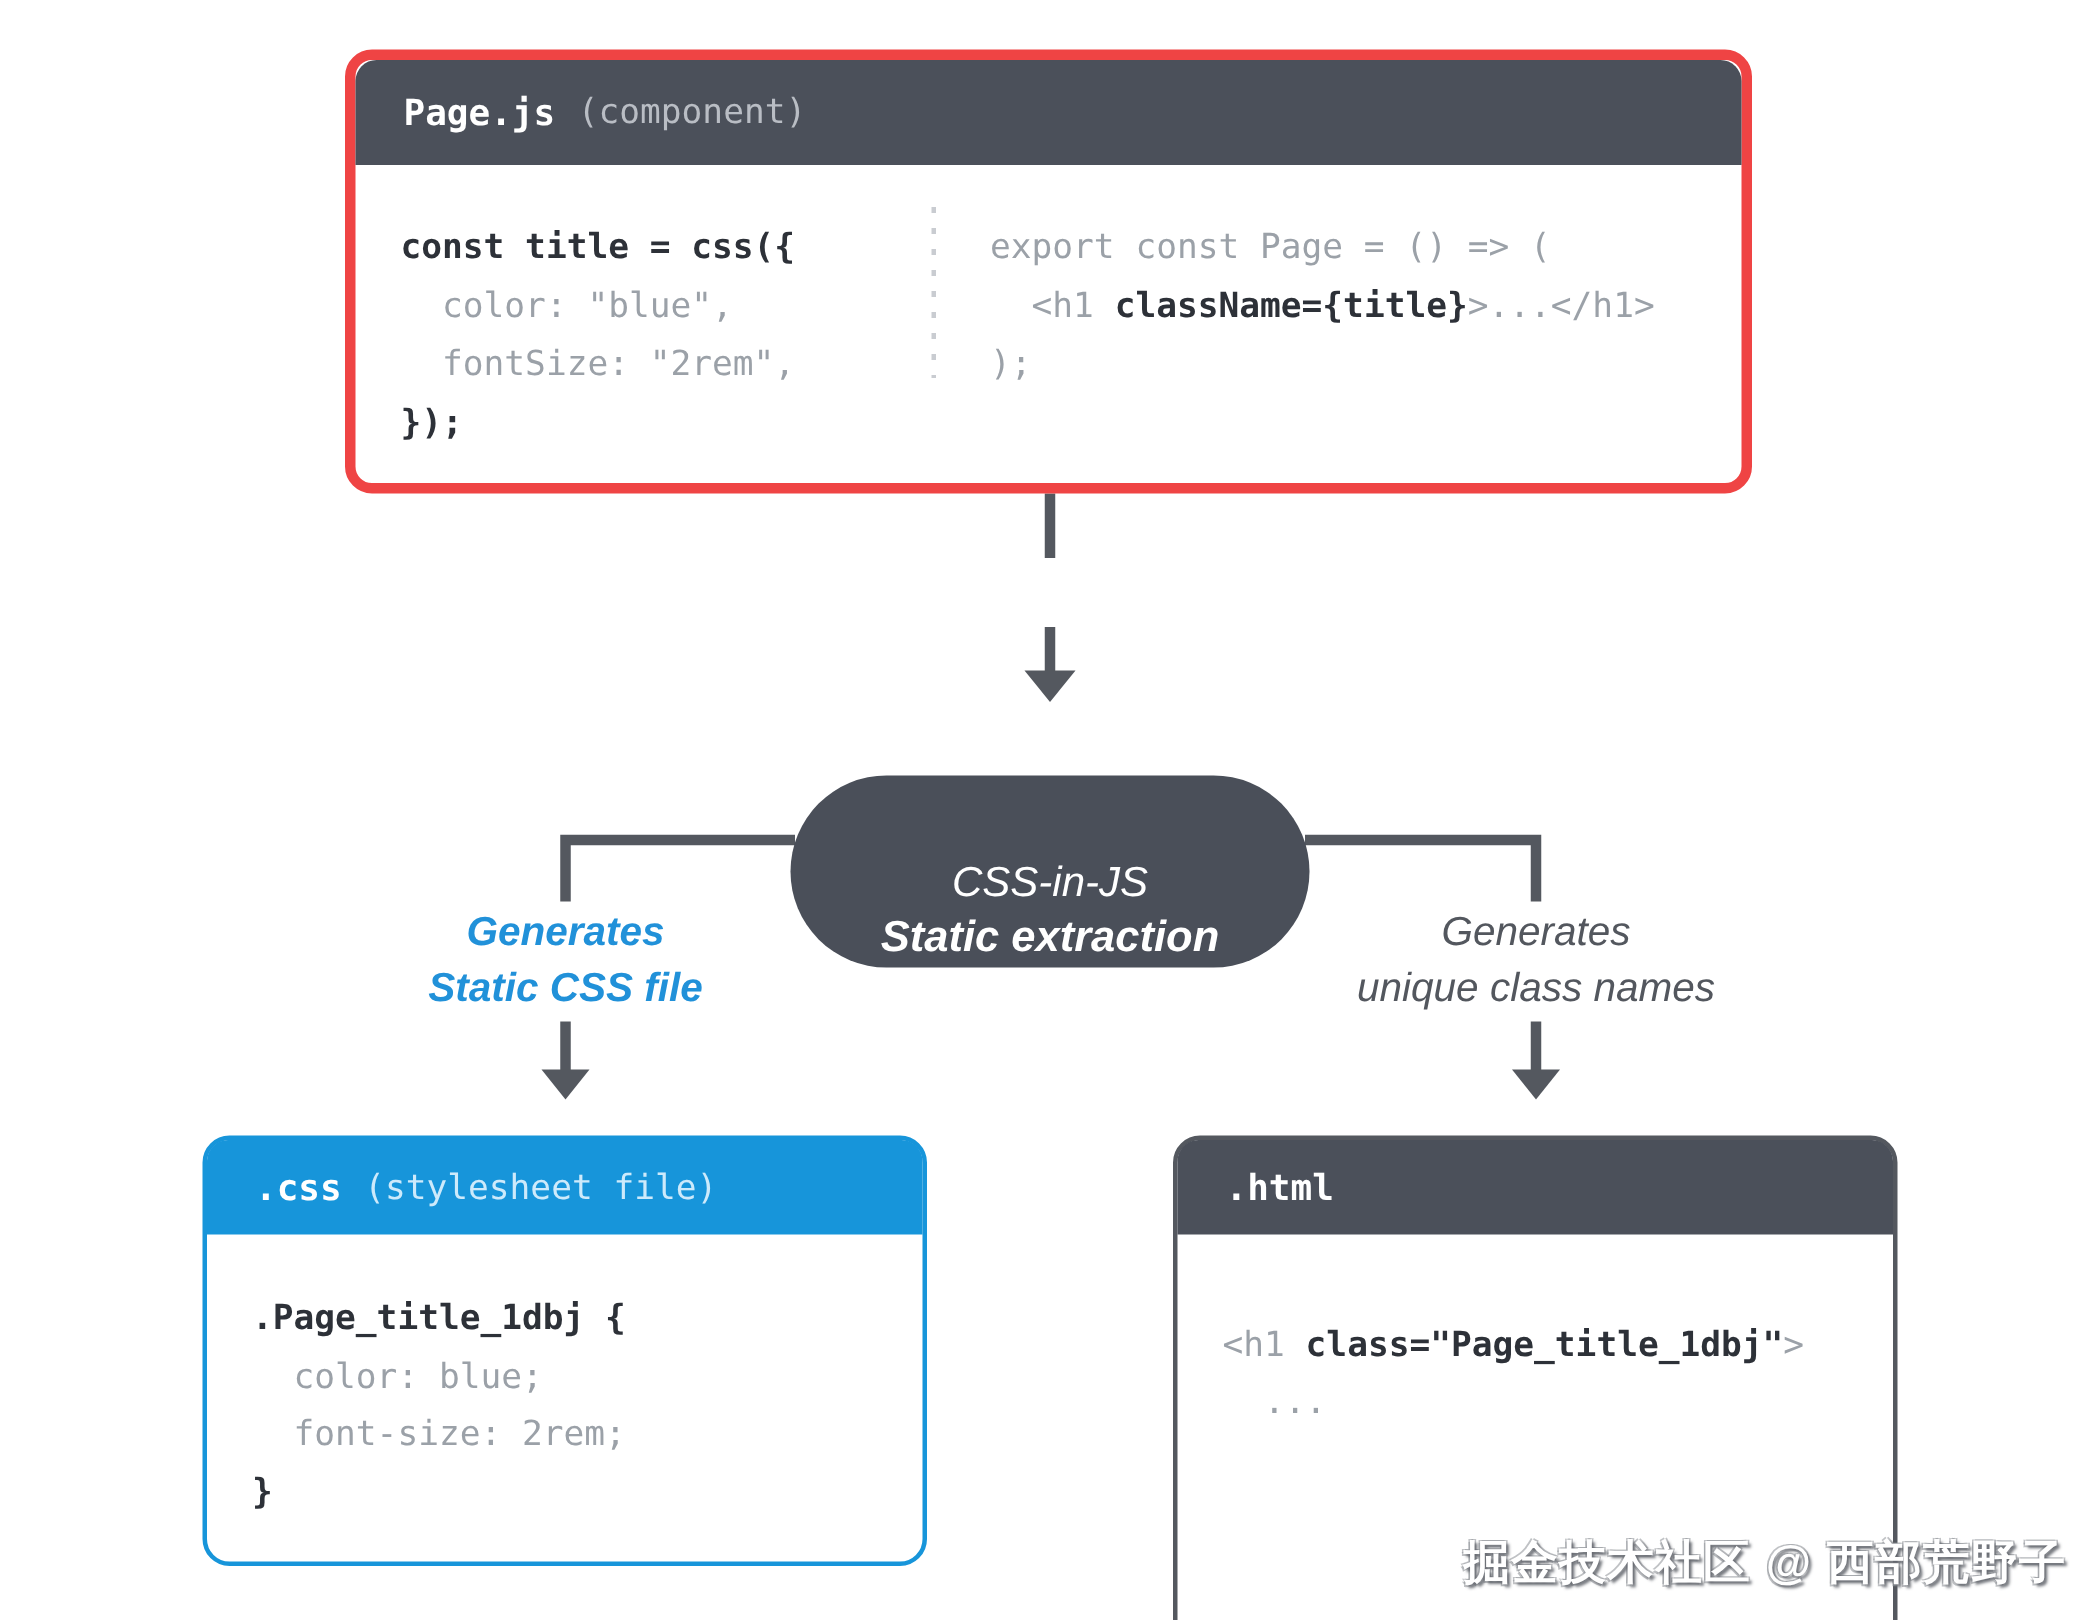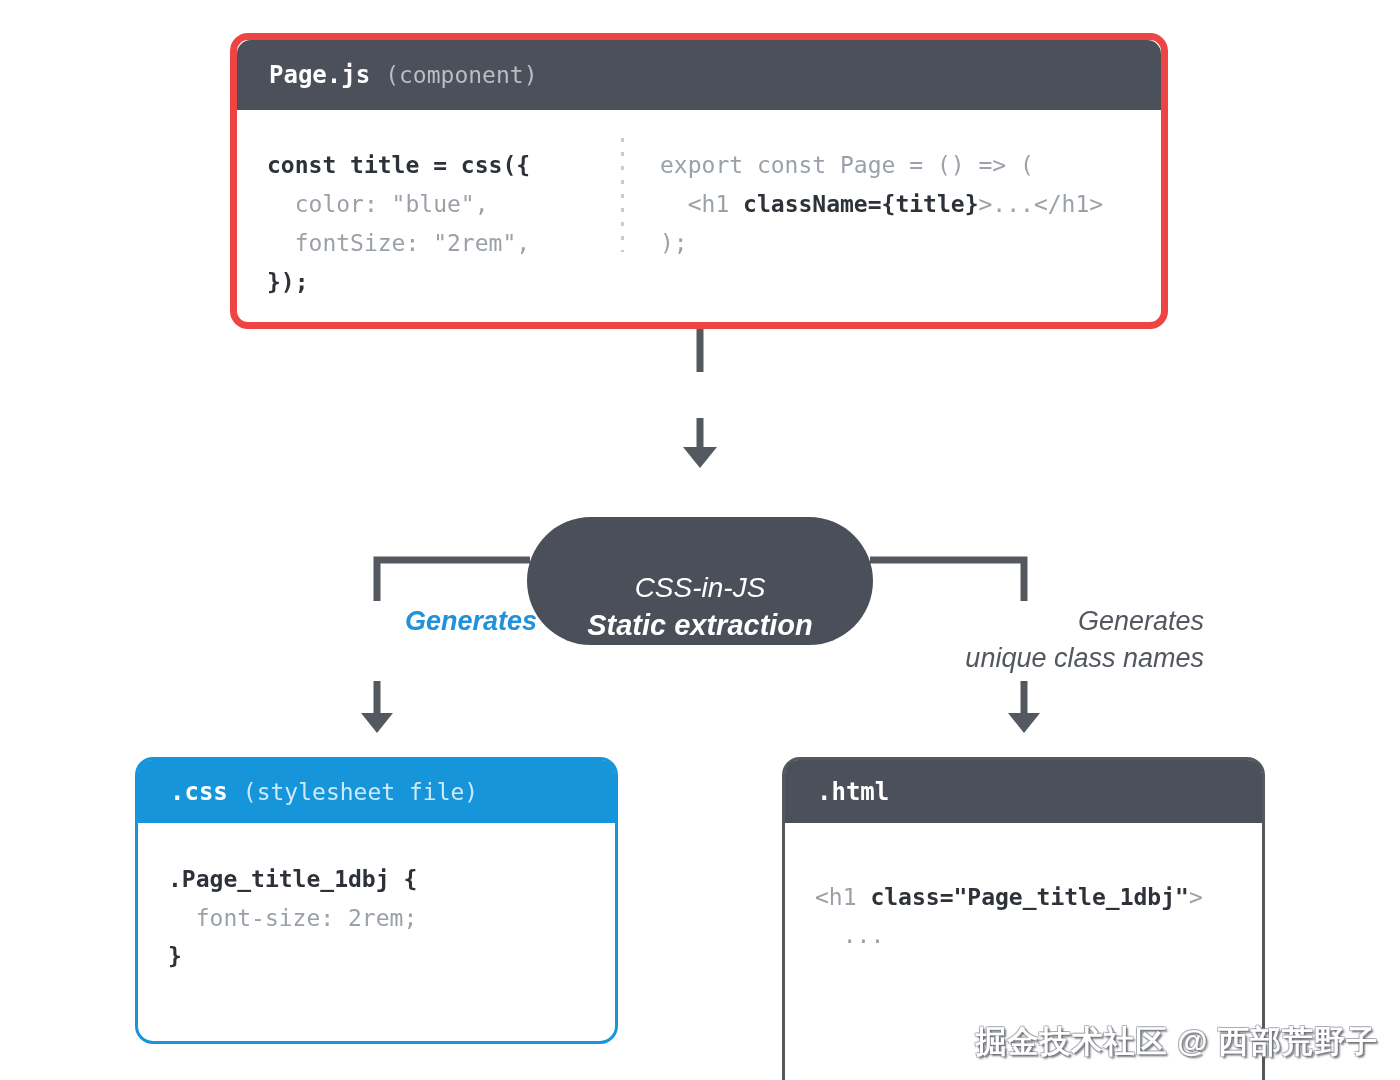--- a/index.html
+++ b/index.html
@@ -52,21 +52,21 @@
   .pill{
     position:absolute;left:527px;top:498px;width:346px;height:128px;border-radius:64px;
     background:#4a4f59;display:flex;flex-direction:column;align-items:center;justify-content:flex-end;
     color:#ffffff;
     margin-top:19px;
   }
   .pill-line1{font-style:italic;font-size:28px;line-height:37px;}
   .pill-line2{font-style:italic;font-weight:700;font-size:29px;line-height:39px;}
 
   
-  .branch-label{position:absolute;text-align:right;font-style:italic;font-size:27px;line-height:37px;}
+  .branch-label{position:absolute;text-align:center;font-style:italic;font-size:27px;line-height:37px;}
   .branch-left{left:217px;top:603px;width:320px;font-weight:700;color:#2191d9;}
   .branch-right{left:844px;top:603px;width:360px;font-weight:400;color:#53575e;}
 
   
   .css-box{left:135px;top:757px;width:483px;height:287px;border:3px solid #1795da;}
   .css-box .box-header{height:63px;}
   .html-box{left:782px;top:757px;width:483px;height:370px;border:3px solid #54585f;}
   .html-box .box-header{height:63px;}
   .css-box .box-body{padding:37px 0 0 30px;}
   .html-box .box-body{padding:55px 0 0 30px;}
@@ -127,33 +127,35 @@
   </div>
 
 
   <div class="pill">
     <div class="pill-line1">CSS-in-JS</div>
     <div class="pill-line2">Static extraction</div>
   </div>
 
   <div class="branch-label branch-left">
     <div>Generates</div>
+    <div>Static CSS file</div>
   </div>
   <div class="branch-label branch-right">
     <div>Generates</div>
     <div>unique class names</div>
   </div>
 
   <div class="box css-box">
     <div class="box-header blue-hdr">
       <span class="hdr-title">.css</span>
       <span class="hdr-sub">(stylesheet file)</span>
     </div>
     <div class="box-body">
       <div class="code-line cd">.Page_title_1dbj {</div>
+      <div class="code-line cg">  color: blue;</div>
       <div class="code-line cg">  font-size: 2rem;</div>
       <div class="code-line cd">}</div>
     </div>
   </div>
 
   <div class="box html-box">
     <div class="box-header slate-hdr">
       <span class="hdr-title">.html</span>
     </div>
     <div class="box-body">

